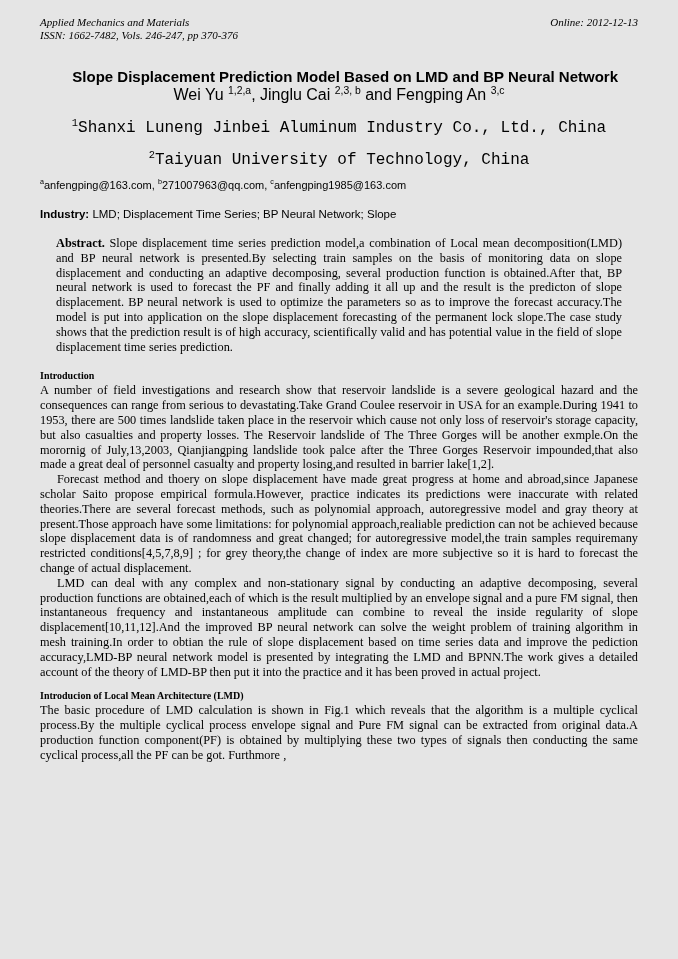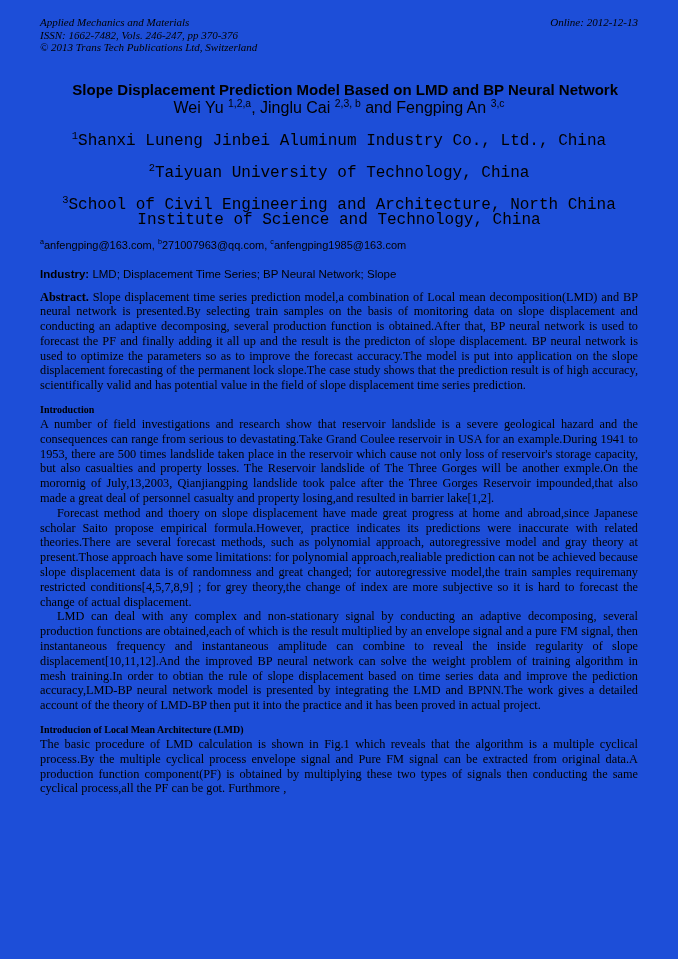--- a/index.html
+++ b/index.html
@@ -11,21 +11,21 @@
   body {
     width: 678px;
     height: 959px;
     overflow: hidden;
   }
   .page {
     box-sizing: border-box;
     width: 678px;
     height: 959px;
     padding: 16px 40px 0 40px;
-    background: #1d4ed8;
+    background: #e5e5e5;
   }
   
   .hdr {
     font-family: "Liberation Serif", serif;
     font-style: italic;
     font-size: 11px;
     line-height: 12.5px;
   }
   .hdr-row {
     display: flex;
@@ -74,21 +74,21 @@
   
   .bodytext {
     font-family: "Liberation Serif", serif;
     font-size: 12.3px;
     line-height: 14.8px;
     text-align: justify;
   }
   .abstract {
     margin-top: 10px;
   }
-  .abstract p { margin: 0; }
+  .abstract p { margin: 16px; }
   h2.section-heading {
     font-family: "Liberation Serif", serif;
     font-size: 10px;
     font-weight: bold;
     margin: 11px 0 2px 0;
     text-align: left;
   }
   .bodytext p.para { margin: 0; }
   .bodytext p.indent { text-indent: 17px; }
 </style>
@@ -96,30 +96,28 @@
 <body>
 
 <div class="page">
 
   <div class="hdr">
     <div class="hdr-row">
       <span>Applied Mechanics and Materials</span>
       <span>Online: 2012-12-13</span>
     </div>
     <div>ISSN: 1662-7482, Vols. 246-247, pp 370-376</div>
-    <div>© 2013 Trans Tech Publications Ltd, Switzerland</div>
   </div>
 
   <div class="title">Slope Displacement Prediction Model Based on LMD and BP Neural Network</div>
 
   <div class="authors"><span>Wei Yu </span><sup>1,2,a</sup><span>, Jinglu Cai </span><sup>2,3, b</sup><span> and Fengping An </span><sup>3,c</sup></div>
 
   <div class="affil"><sup>1</sup><span>Shanxi Luneng Jinbei Aluminum Industry Co., Ltd., China</span></div>
   <div class="affil"><sup>2</sup><span>Taiyuan University of Technology, China</span></div>
-  <div class="affil" style="margin-left:4px;margin-right:4px;"><sup>3</sup><span>School of Civil Engineering and Architecture, North China Institute of Science and Technology, China</span></div>
 
   <div class="emails"><sup>a</sup><span>anfengping@163.com, </span><sup>b</sup><span>271007963@qq.com, </span><sup>c</sup><span>anfengping1985@163.com</span></div>
 
   <div class="keywords">
     <span class="bold">Industry:</span><span> LMD; Displacement Time Series; BP Neural Network; Slope</span>
   </div>
 
   <div class="bodytext abstract">
     <p>
       <span class="bold">Abstract.</span><span> Slope displacement time series prediction model,a combination of Local mean decomposition(LMD) and BP neural network is presented.By selecting train samples on the basis of monitoring data on slope displacement and conducting an adaptive decomposing, several production function is obtained.After that, BP neural network is used to forecast the PF and finally adding it all up and the result is the predicton of slope displacement. BP neural network is used to optimize the parameters so as to improve the forecast accuracy.The model is put into application on the slope displacement forecasting of the permanent lock slope.The case study shows that the prediction result is of high accuracy, scientifically valid and has potential value in the field of slope displacement time series prediction.</span>

